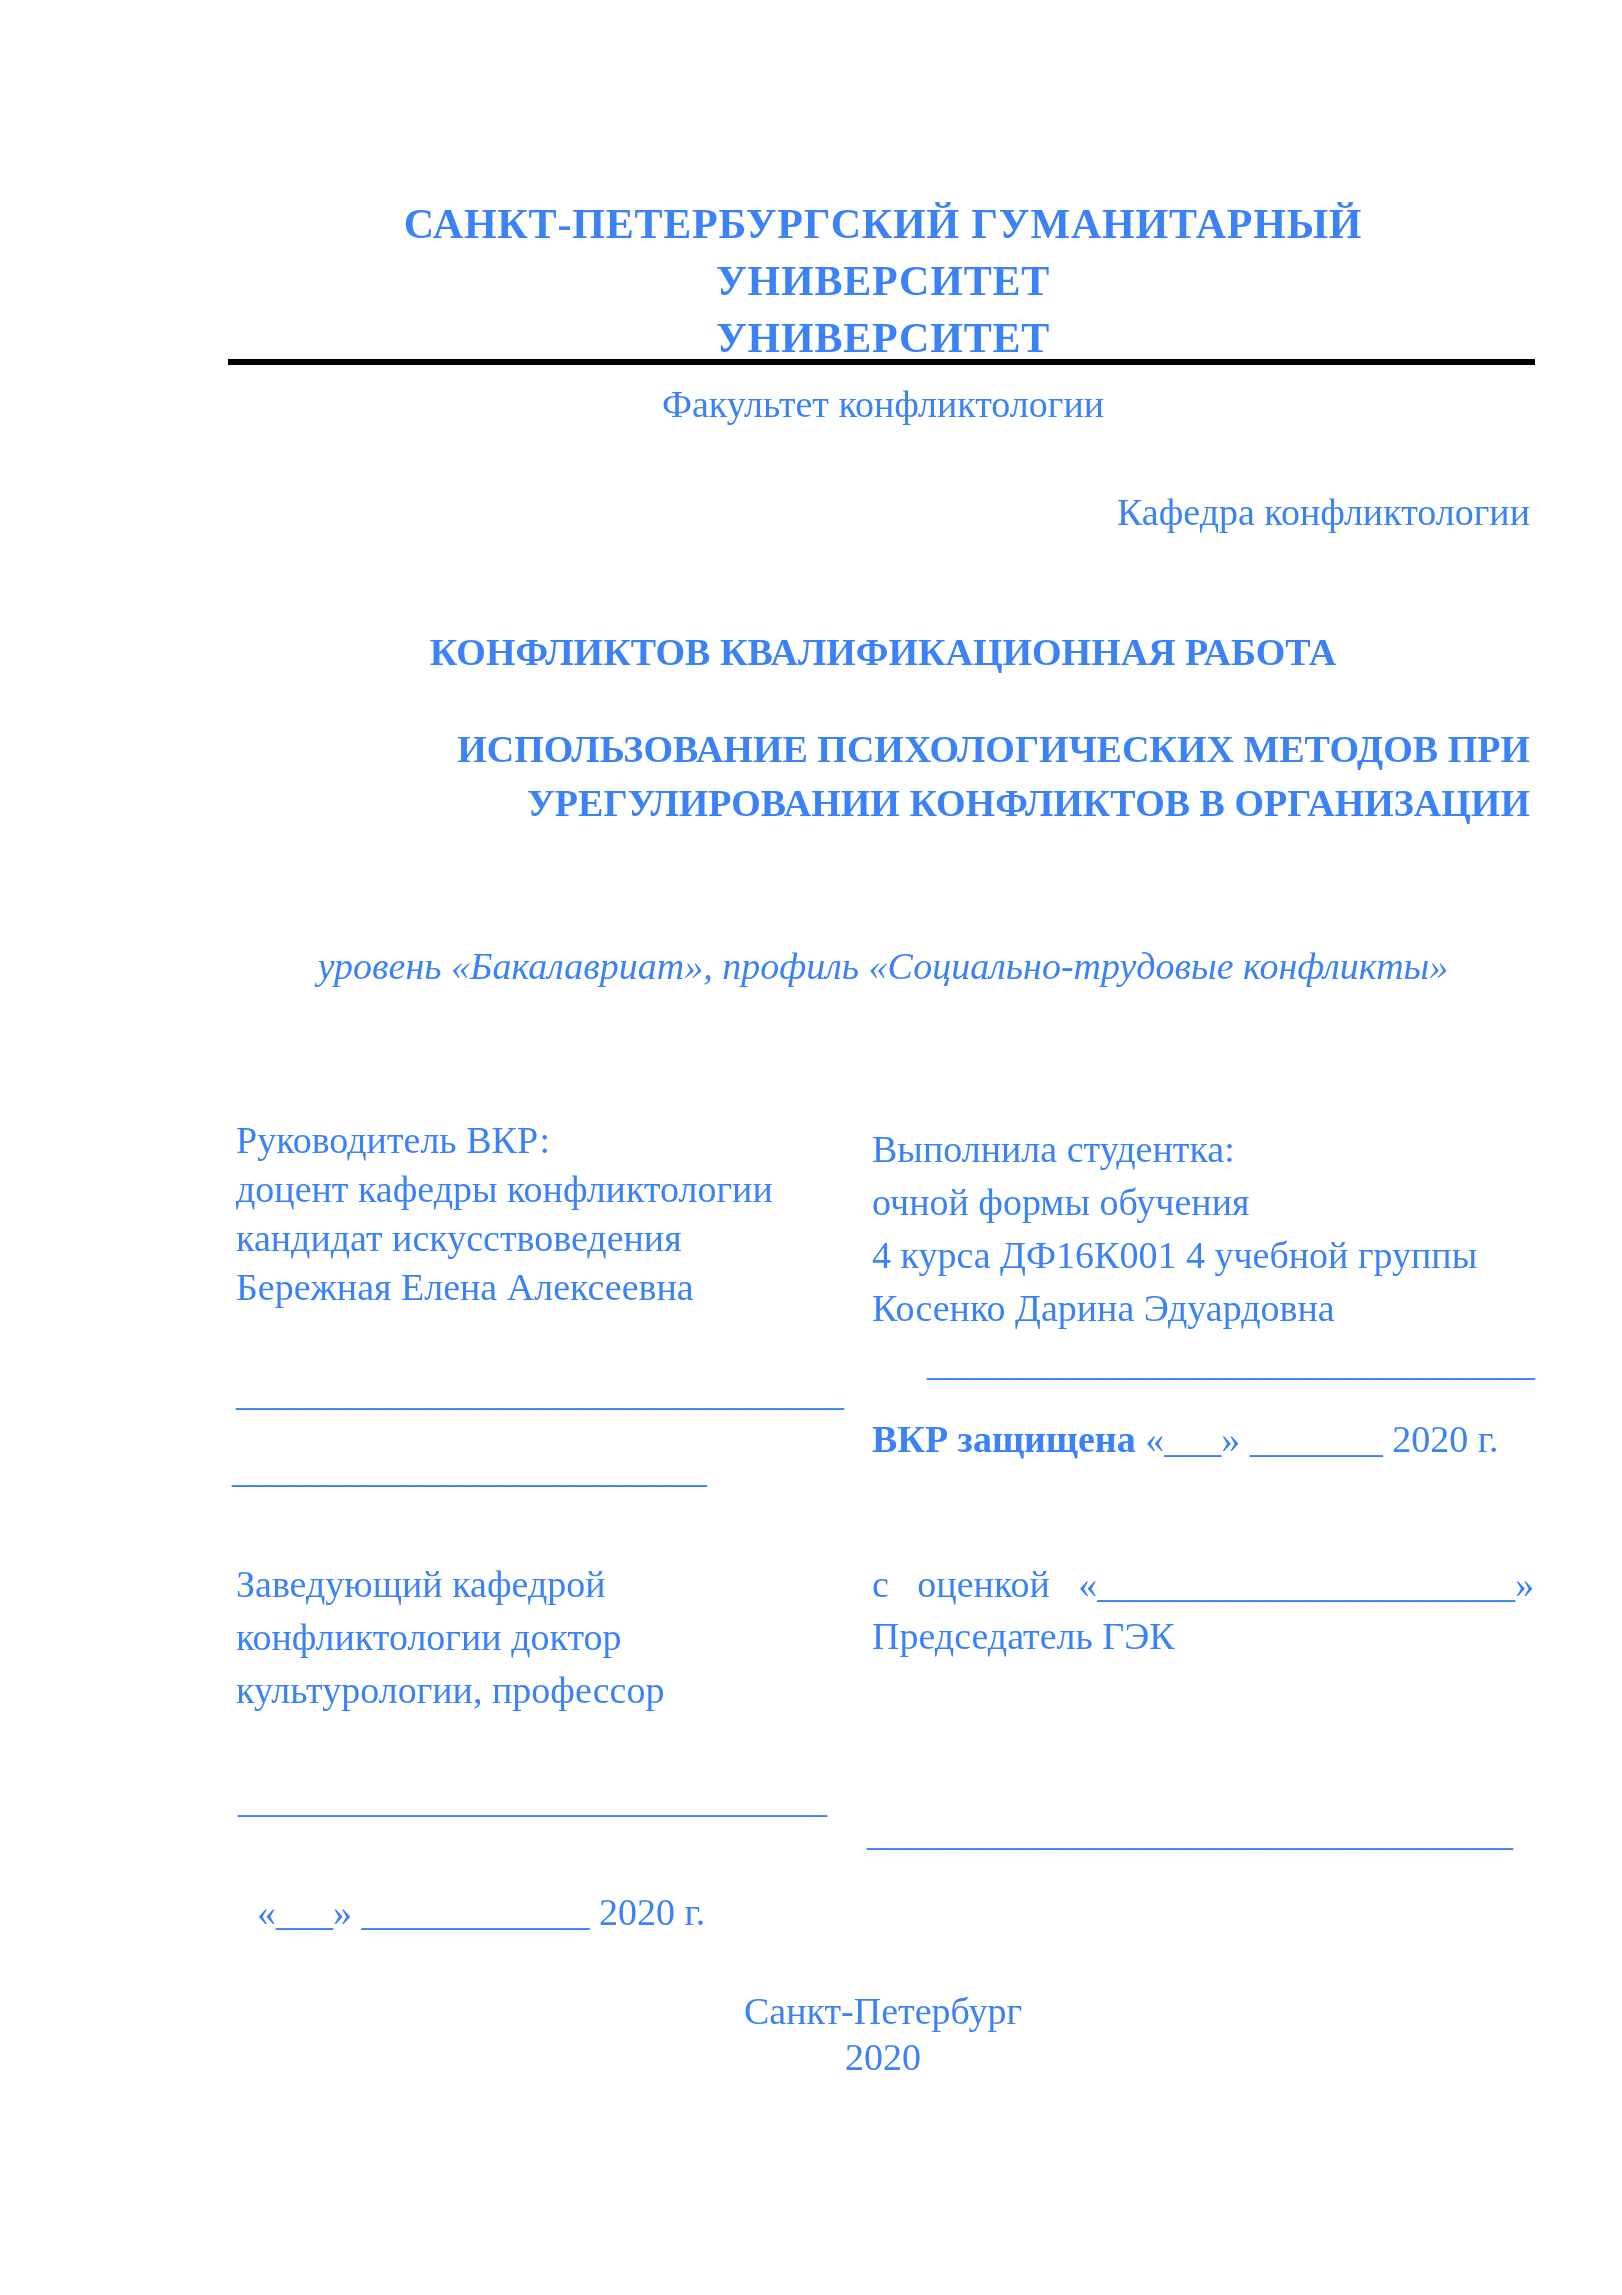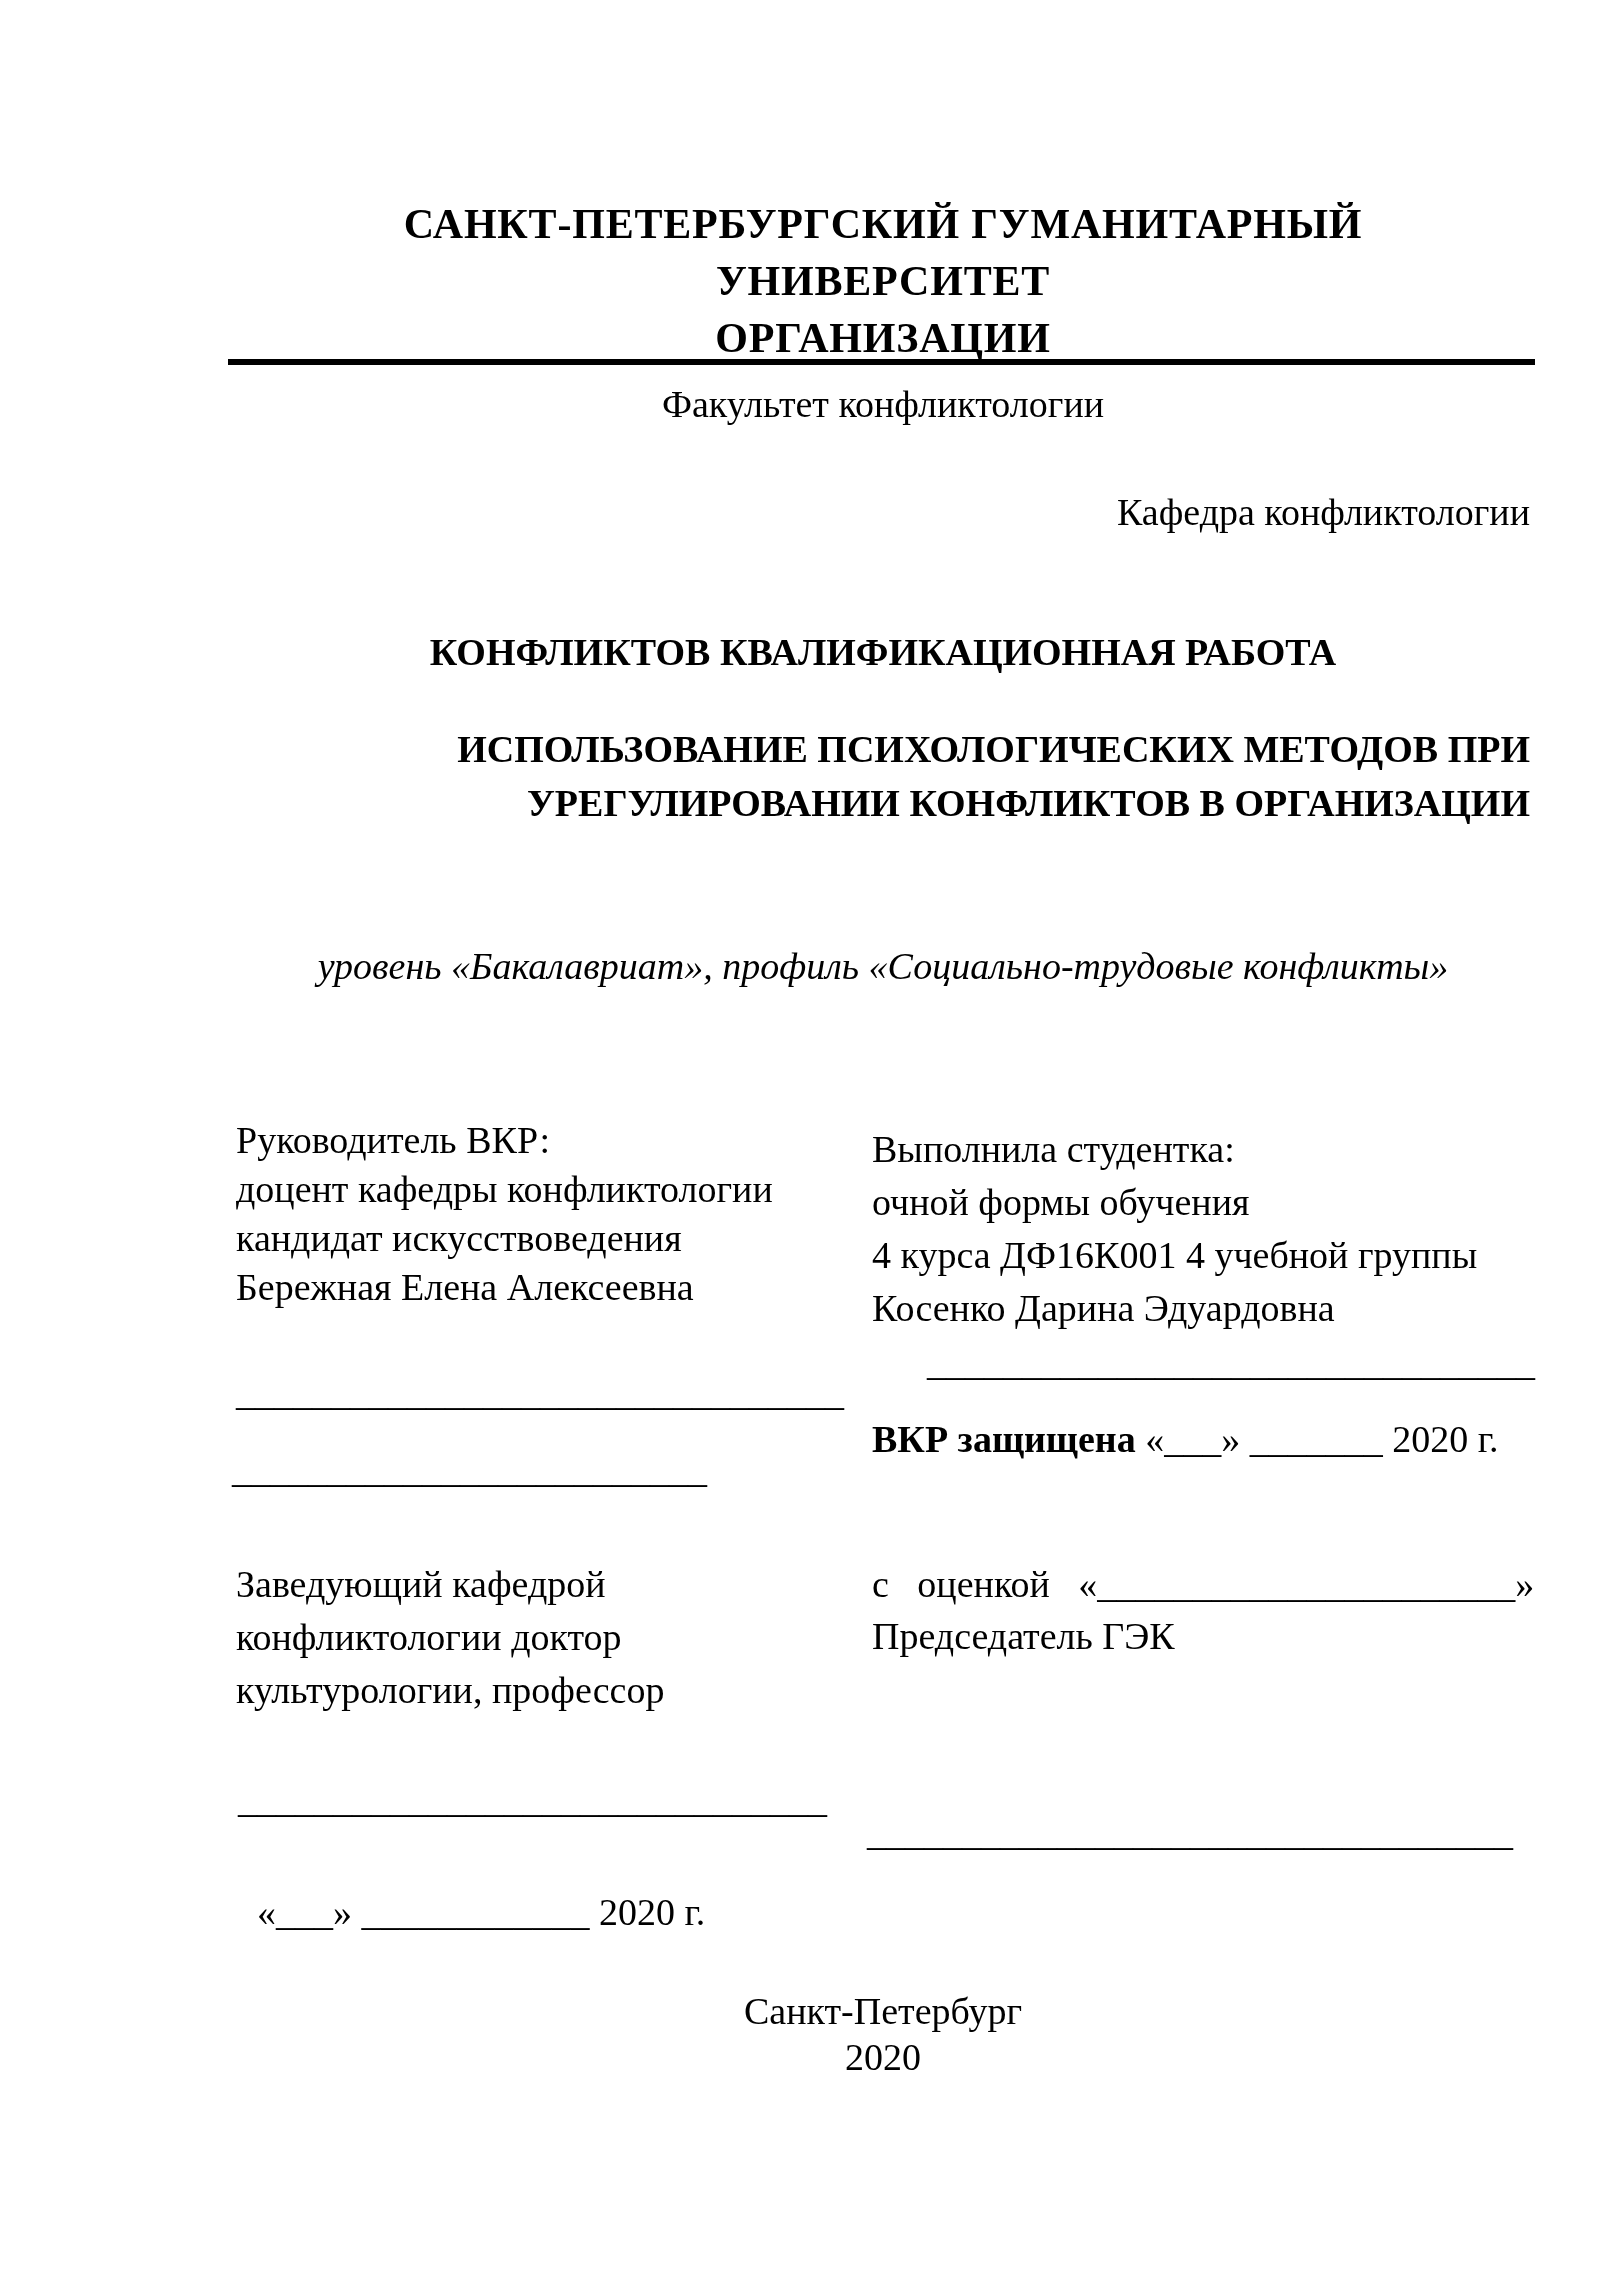--- a/index.html
+++ b/index.html
@@ -2,21 +2,21 @@
 <html style="font-size:12.6px"><head>
 <meta charset="utf-8">
 <style>
   html, body { margin: 0; padding: 0; background: #888; }
   .page {
     position: relative;
     width: 1623px;
     height: 2295px;
     margin: 0 auto;
     background: #ffffff;
-    color: #000000;
+    color: #3b82f6;
     font-family: "Liberation Serif", "DejaVu Serif", serif;
     font-size: 38px;
     line-height: 52px;
     overflow: hidden;
   }
   .abs { position: absolute; }
   .block { left: 236px; width: 1294px; }
   .center { text-align: center; }
   .right { text-align: right; }
   .bold { font-weight: bold; }
@@ -32,21 +32,21 @@
   .grade-line { word-spacing: 19px; white-space: nowrap; }
   .city { line-height: 46px; }
 </style>
 </head>
 <body>
 
 <div class="page">
 
   <div class="abs block center bold hdr" style="top:196px;">
     <div>САНКТ-ПЕТЕРБУРГСКИЙ ГУМАНИТАРНЫЙ УНИВЕРСИТЕТ</div>
-    <div>ОРГАНИЗАЦИИ</div>
+    <div>УНИВЕРСИТЕТ</div>
   </div>
 
   <div class="abs rule" style="top:359px; left:228px; width:1307px;"></div>
 
   <div class="abs block center" style="top:378px;">Факультет конфликтологии</div>
 
   <div class="abs block right" style="top:486px;">Кафедра конфликтологии</div>
 
   <div class="abs block center bold" style="top:626px;">КОНФЛИКТОВ КВАЛИФИКАЦИОННАЯ РАБОТА</div>
 

